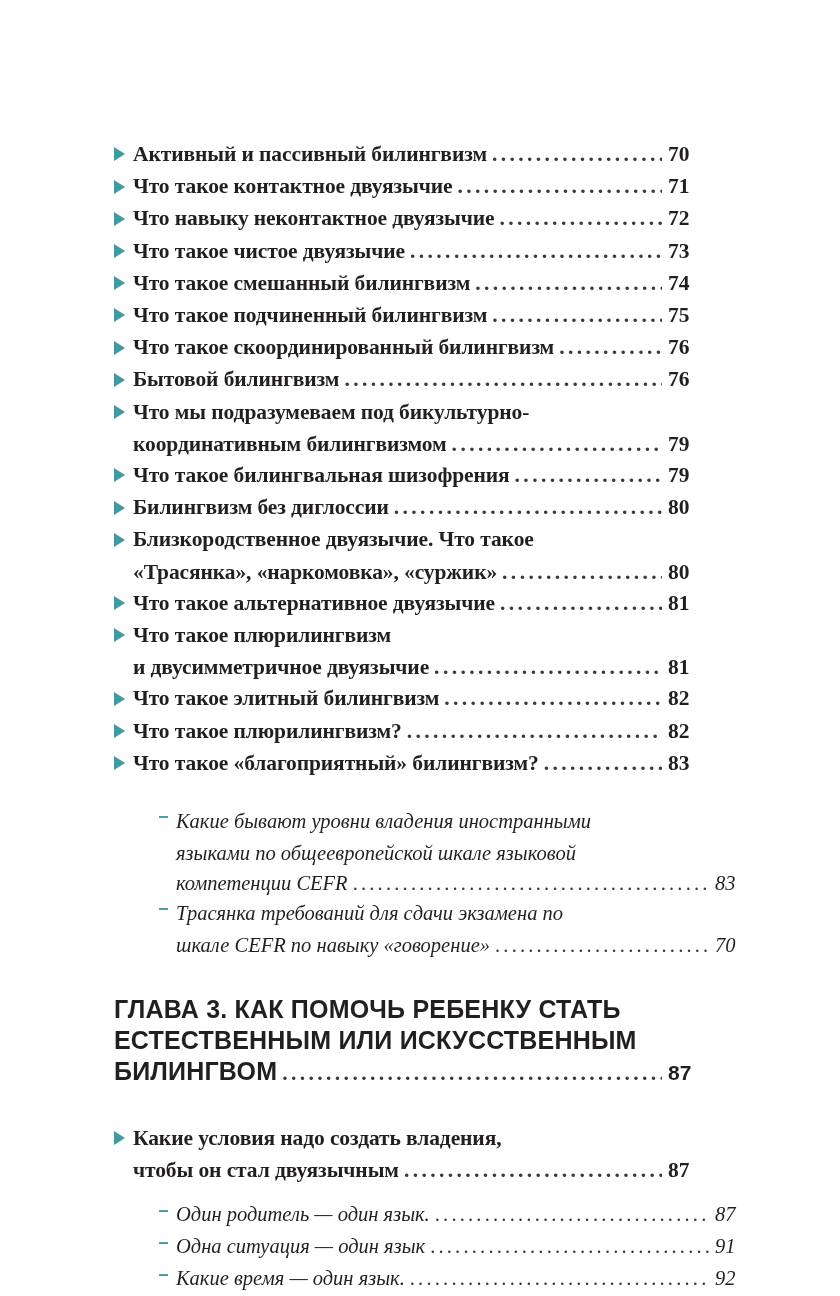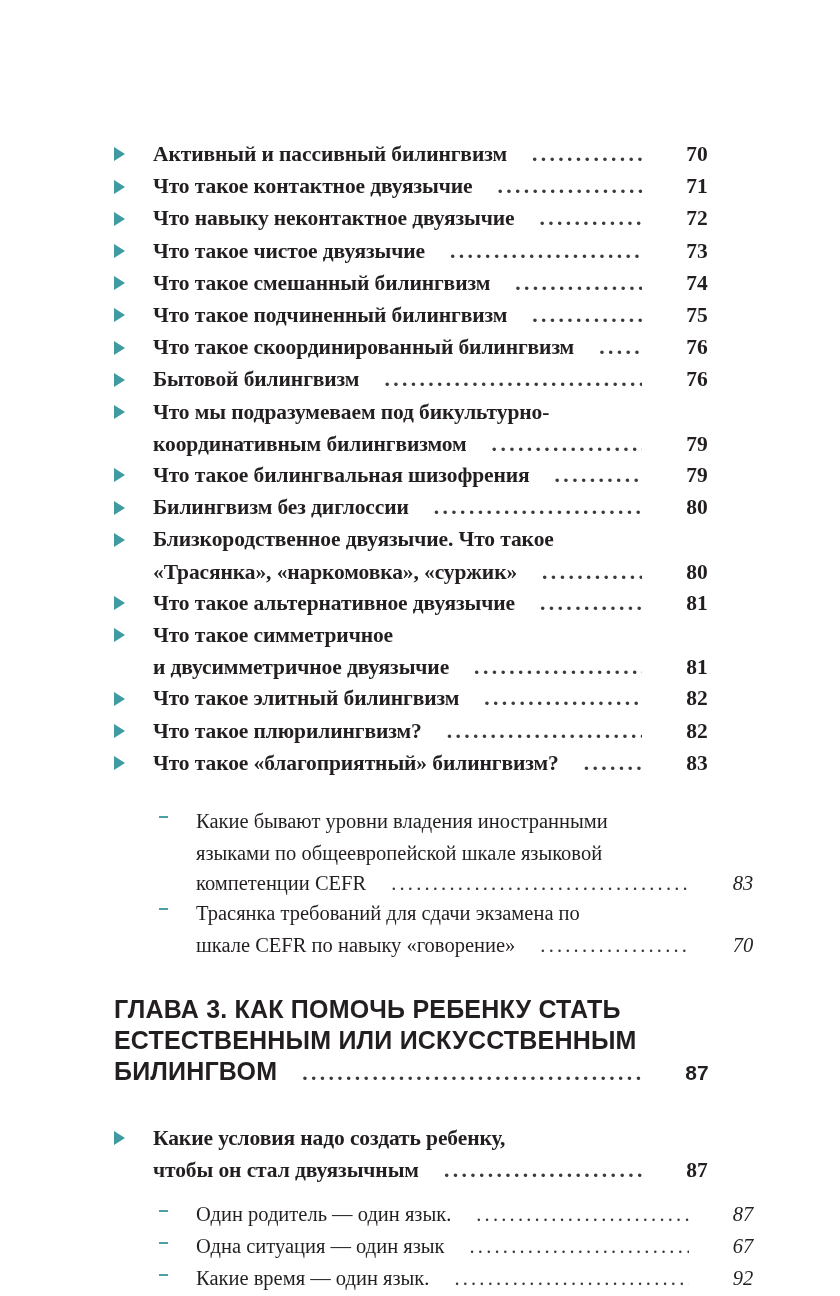--- a/index.html
+++ b/index.html
@@ -40,21 +40,20 @@
     margin: 0;
     padding: 0;
   }
 
   .line {
     display: flex;
     align-items: baseline;
     width: 100%;
     line-height: 31.2px;
     white-space: nowrap;
-    gap: 20px;
   }
 
   
   .marker {
     flex: 0 0 auto;
     width: 19px;
     display: inline-block;
     position: relative;
     top: -3px;
   }
@@ -104,36 +103,37 @@
     content: "........................................................................................";
   }
 
   .gap {
     flex: 1 1 auto;
   }
 
   .pg {
     flex: 0 0 auto;
     width: 58px;
-    text-align: center;
+    text-align: left;
     font-size: 21.5px;
     font-weight: bold;
     padding-left: 6px;
   }
 
   
   .lvl1 .txt { font-size: 21.5px; font-weight: bold; }
 
   
   .lvl2 {
     margin-left: 45px;
   }
   .lvl2 .line { line-height: 30px; }
   .lvl2 .marker { width: 17px; }
   .lvl2 .txt {
+    font-style: italic;
     font-weight: normal;
     font-size: 20.5px;
     letter-spacing: 0px;
   }
   .lvl2 .leader {
     font-style: normal;
     font-weight: normal;
     letter-spacing: 3.2px;
     font-size: 20.5px;
   }
@@ -287,21 +287,21 @@
           <div class="line">
             <span class="marker"><i class="tri"></i></span>
             <span class="txt">Что такое альтернативное двуязычие</span>
             <span class="leader"></span>
             <span class="pg">81</span>
           </div>
         </div>
         <div class="entry">
           <div class="line">
             <span class="marker"><i class="tri"></i></span>
-            <span class="txt">Что такое симметричное</span>
+            <span class="txt">Что такое плюрилингвизм</span>
             <span class="gap"></span>
           </div>
           <div class="line">
             <span class="marker empty"></span>
             <span class="txt">и двусимметричное двуязычие</span>
             <span class="leader"></span>
             <span class="pg">81</span>
           </div>
         </div>
         <div class="entry">
@@ -379,21 +379,21 @@
             <span class="leader"></span>
             <span class="pg">87</span>
           </div>
         </div>
       </div>
       <div class="sp-lg"></div>
       <div class="entry lvl1">
         <div class="entry">
           <div class="line">
             <span class="marker"><i class="tri"></i></span>
-            <span class="txt">Какие условия надо создать ребенку,</span>
+            <span class="txt">Какие условия надо создать владения,</span>
             <span class="gap"></span>
           </div>
           <div class="line">
             <span class="marker empty"></span>
             <span class="txt">чтобы он стал двуязычным</span>
             <span class="leader"></span>
             <span class="pg">87</span>
           </div>
         </div>
       </div>
@@ -405,21 +405,21 @@
             <span class="txt">Один родитель — один язык.</span>
             <span class="leader"></span>
             <span class="pg">87</span>
           </div>
         </div>
         <div class="entry">
           <div class="line">
             <span class="marker"><i class="dash"></i></span>
             <span class="txt">Одна ситуация — один язык</span>
             <span class="leader"></span>
-            <span class="pg">67</span>
+            <span class="pg">91</span>
           </div>
         </div>
         <div class="entry">
           <div class="line">
             <span class="marker"><i class="dash"></i></span>
             <span class="txt">Какие время — один язык.</span>
             <span class="leader"></span>
             <span class="pg">92</span>
           </div>
         </div>

